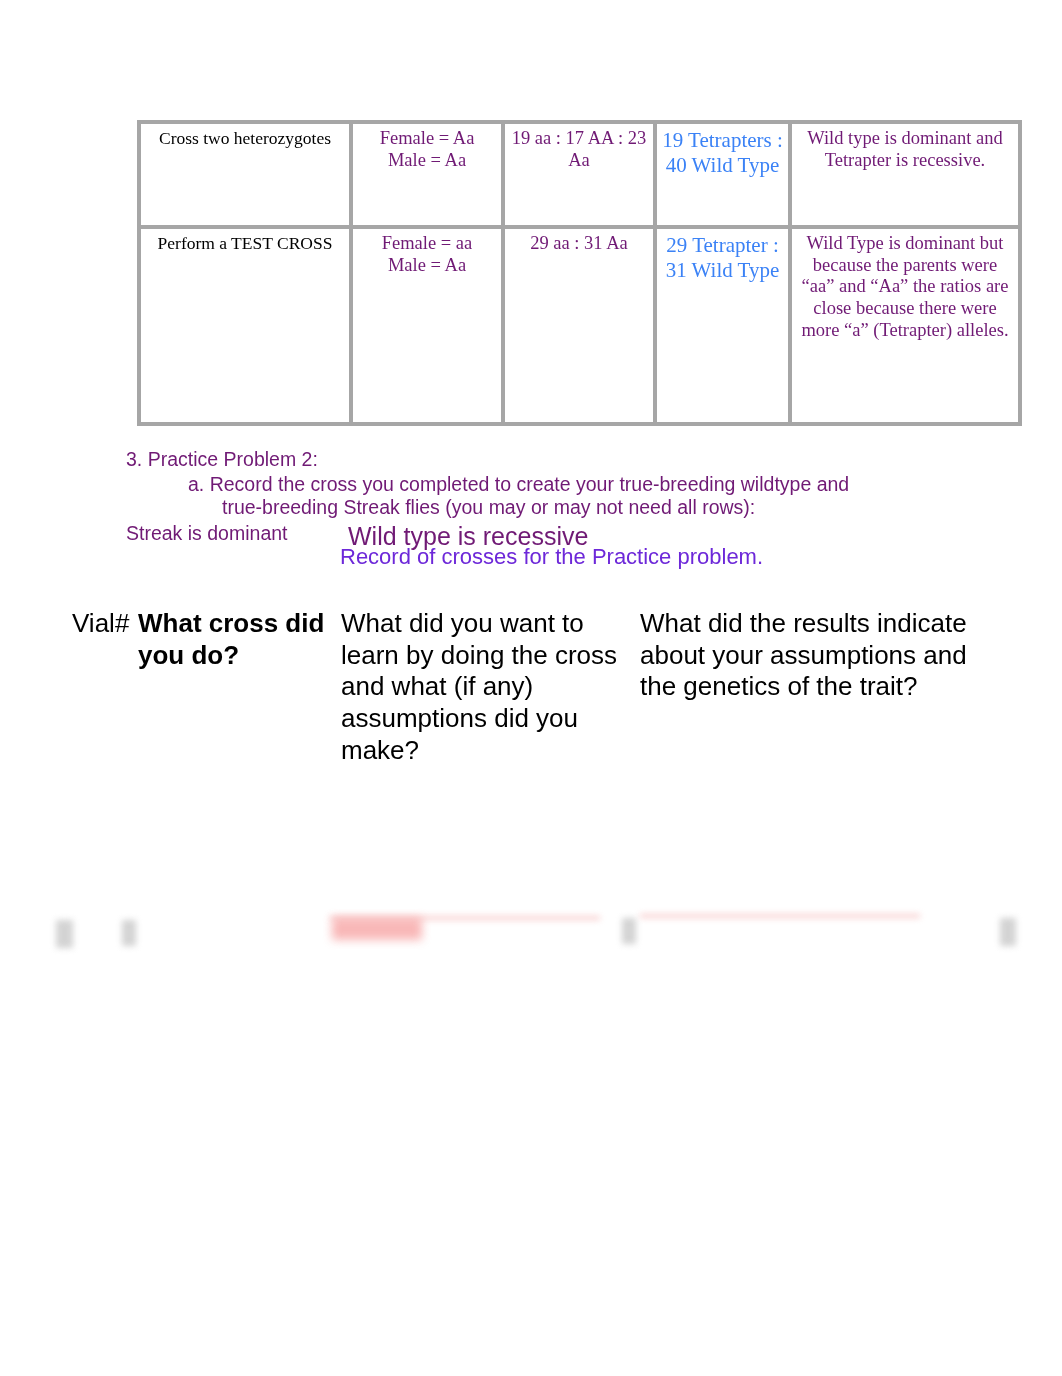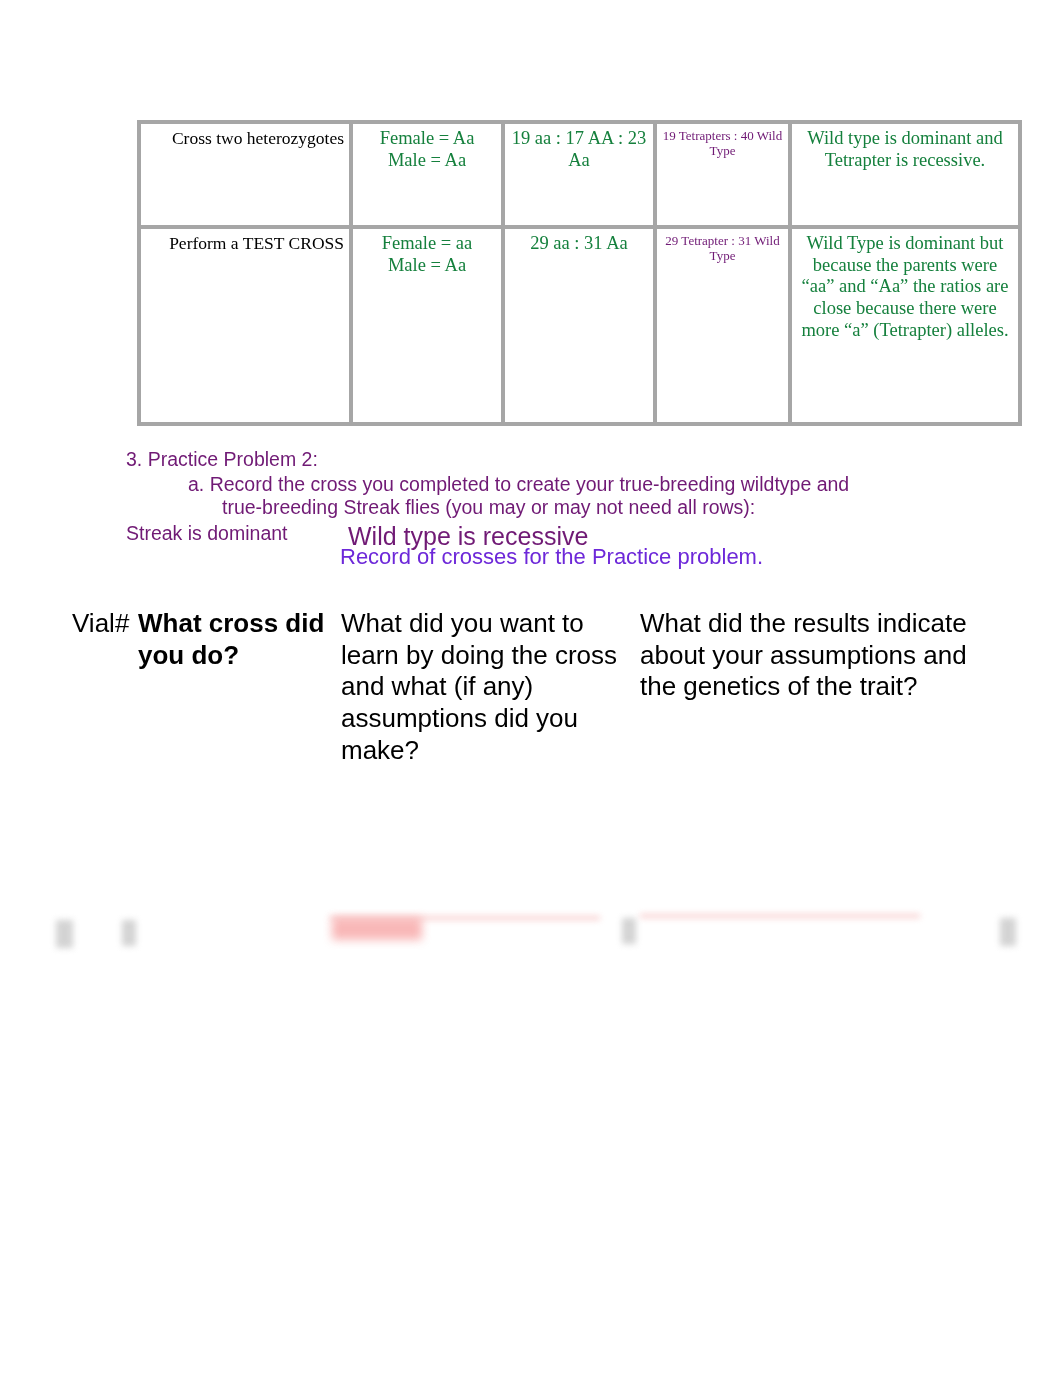--- a/index.html
+++ b/index.html
@@ -37,31 +37,31 @@
   .col-3 { width: 152px; }
   .col-4 { width: 135px; }
   .col-5 { width: 230px; }
 
   .row-1 td { height: 93px; }
   .row-2 td { height: 185px; }
 
   .cell-label {
     font-size: 17.5px;
     color: #000000;
-    text-align: right;
+    text-align: center;
     white-space: nowrap;
   }
   .cell-red {
     font-size: 18.5px;
-    color: #15803d;
+    color: #701a75;
     text-align: center;
   }
   .cell-red-narrow {
-    font-size: 13px;
-    color: #701a75;
+    font-size: 21px;
+    color: #3b82f6;
     text-align: center;
     font-family: Liberation Serif, serif;
   }
 
   
   .prose {
     position: absolute;
     left: 0;
     top: 0;
     width: 1062px;

